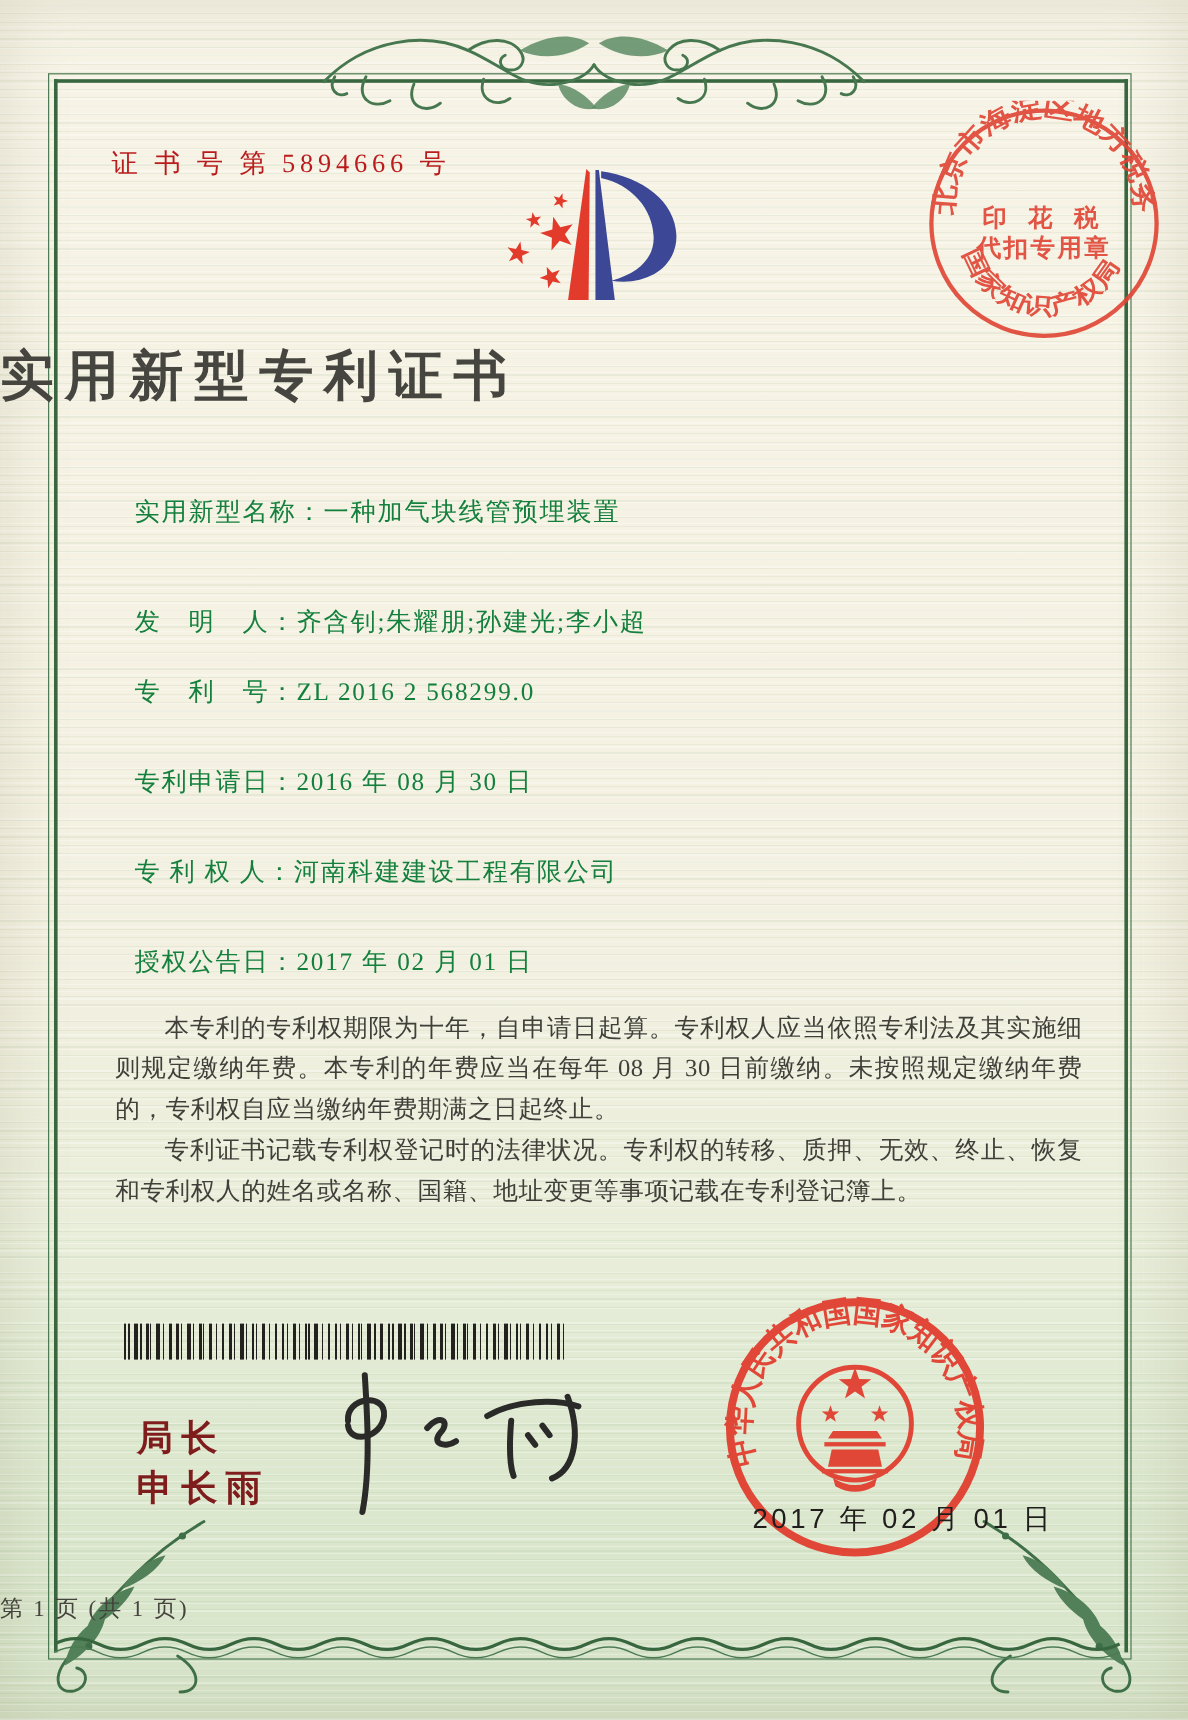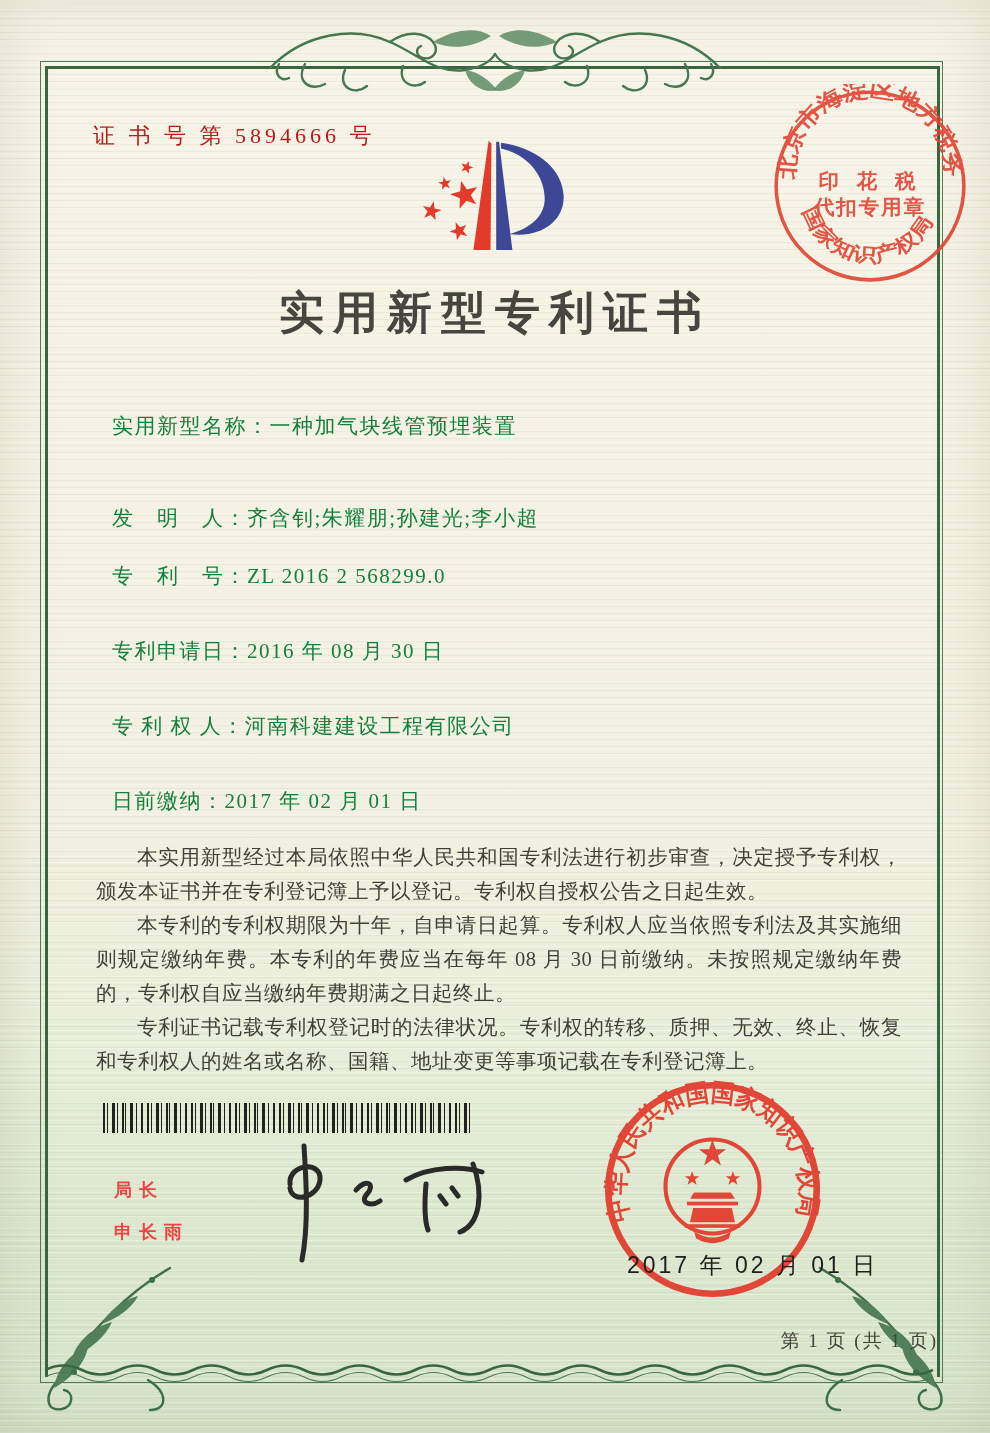--- a/index.html
+++ b/index.html
@@ -10,44 +10,44 @@
       repeating-linear-gradient(0deg, rgba(255,255,255,.30) 0 1px, rgba(0,0,0,0) 1px 6px),
       repeating-linear-gradient(0deg, rgba(120,160,115,.10) 0 1px, rgba(0,0,0,0) 1px 7px),
       linear-gradient(180deg,#f7f4e7 0%,#f5f2e3 40%,#f2f0e0 58%,#e9eeda 72%,#dde8cf 84%,#d7e4c9 100%);
     box-shadow: inset 0 0 60px rgba(120,110,70,.18);
   }
   .abs{position:absolute;}
   
   .frame-outer{left:40px;top:61px;width:901px;height:1320px;border:1.5px solid #4c7b53;z-index:1;}
   .frame-inner{left:45px;top:66px;width:889px;height:1308px;border-top:3px solid #38673f;border-left:3px solid #38673f;border-right:3px solid #38673f;border-bottom:none;z-index:1;}
   .cert-no{left:93px;top:121px;font-size:22px;letter-spacing:4px;color:#b91c1c;z-index:3;}
-  .title{left:0;top:283px;width:990px;text-align:center;font-size:45px;font-weight:700;letter-spacing:9px;color:#46453f;z-index:3;}
+  .title{left:0;top:283px;width:990px;text-align:left;font-size:45px;font-weight:700;letter-spacing:9px;color:#46453f;z-index:3;}
   .field{left:112px;font-size:21px;letter-spacing:1.5px;color:#15803d;z-index:3;white-space:nowrap;}
   .paras{left:96px;top:840px;width:806px;z-index:3;color:#403f39;}
   .paras p{margin:0;font-size:20.5px;line-height:34px;text-align:justify;text-indent:2em;letter-spacing:0.5px;}
   .barcode{left:103px;top:1103px;width:368px;height:30px;z-index:3;
     background:repeating-linear-gradient(90deg,
       #22211e 0 2px, transparent 2px 4px,
       #22211e 4px 5px, transparent 5px 9px,
       #22211e 9px 12px, transparent 12px 14px,
       #22211e 14px 15px, transparent 15px 19px,
       #22211e 19px 21px, transparent 21px 22px,
       #22211e 22px 23px, transparent 23px 27px,
       #22211e 27px 30px, transparent 30px 33px,
       #22211e 33px 34px, transparent 34px 38px,
       #22211e 38px 40px, transparent 40px 44px);
   }
   .signer{left:114px;z-index:3;font-family:Liberation Sans, sans-serif;
-    font-weight:700;font-size:18px;letter-spacing:7px;color:#ef4444;}
+    font-weight:700;font-size:30px;letter-spacing:7px;color:#7f1d1d;}
   .sig-svg{left:268px;top:1138px;z-index:4;}
   .seal-svg{left:595px;top:1072px;z-index:4;opacity:.92;}
   .seal-date{left:627px;top:1250px;font-size:23px;letter-spacing:3px;color:#1f1e1c;z-index:5;font-family:"Liberation Sans","DejaVu Sans",sans-serif;}
   .stamp-svg{left:768px;top:84px;z-index:4;opacity:.9;}
   .logo-svg{left:405px;top:120px;z-index:3;}
-  .footer{left:0;top:1328px;width:938px;text-align:right;font-size:19px;letter-spacing:2px;color:#44433d;z-index:3;}
+  .footer{left:0;top:1328px;width:938px;text-align:left;font-size:19px;letter-spacing:2px;color:#44433d;z-index:3;}
   .orn{z-index:2;}
 </style>
 </head>
 <body>
 
 <div class="abs frame-outer"></div>
 <div class="abs frame-inner"></div>
 
 <svg class="abs orn" style="left:255px;top:12px;" width="480" height="96" viewBox="0 0 480 96">
   <g stroke="#47774e" stroke-width="2.4" fill="none" stroke-linecap="round">
@@ -127,24 +127,23 @@
   </text>
 </svg>
 
 <div class="abs title">实用新型专利证书</div>
 
 <div class="abs field" style="top:412px;"><span>实用新型名称：</span><span>一种加气块线管预埋装置</span></div>
 <div class="abs field" style="top:504px;"><span>发　明　人：</span><span>齐含钊;朱耀朋;孙建光;李小超</span></div>
 <div class="abs field" style="top:562px;"><span>专　利　号：</span><span>ZL 2016 2 568299.0</span></div>
 <div class="abs field" style="top:637px;"><span>专利申请日：</span><span>2016 年 08 月 30 日</span></div>
 <div class="abs field" style="top:712px;"><span>专 利 权 人：</span><span>河南科建建设工程有限公司</span></div>
-<div class="abs field" style="top:787px;"><span>日前缴纳：</span><span>2017 年 02 月 01 日</span></div>
+<div class="abs field" style="top:787px;"><span>授权公告日：</span><span>2017 年 02 月 01 日</span></div>
 
 <div class="abs paras">
-  <p>本实用新型经过本局依照中华人民共和国专利法进行初步审查，决定授予专利权，颁发本证书并在专利登记簿上予以登记。专利权自授权公告之日起生效。</p>
   <p>本专利的专利权期限为十年，自申请日起算。专利权人应当依照专利法及其实施细则规定缴纳年费。本专利的年费应当在每年 08 月 30 日前缴纳。未按照规定缴纳年费的，专利权自应当缴纳年费期满之日起终止。</p>
   <p>专利证书记载专利权登记时的法律状况。专利权的转移、质押、无效、终止、恢复和专利权人的姓名或名称、国籍、地址变更等事项记载在专利登记簿上。</p>
 </div>
 
 <div class="abs barcode"></div>
 
 <div class="abs signer" style="top:1178px;">局长</div>
 <div class="abs signer" style="top:1220px;">申长雨</div>
 
 <svg class="abs sig-svg" width="250" height="135" viewBox="0 0 250 135">

